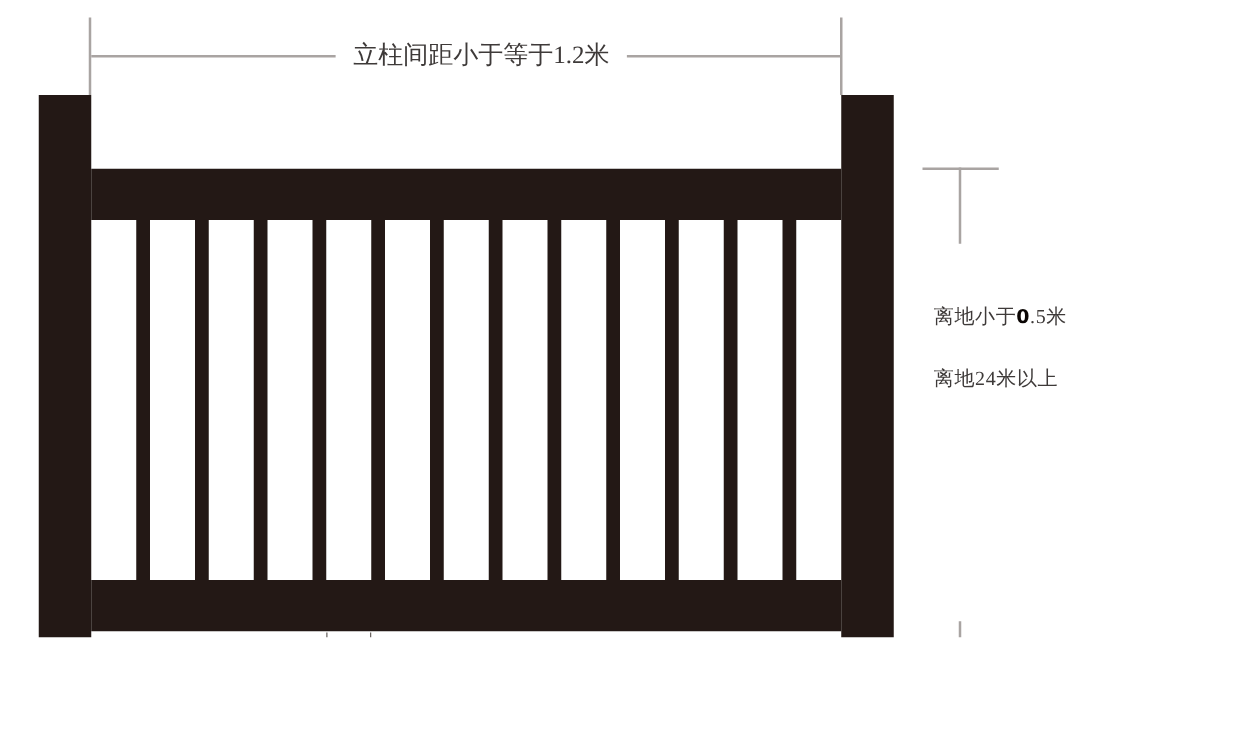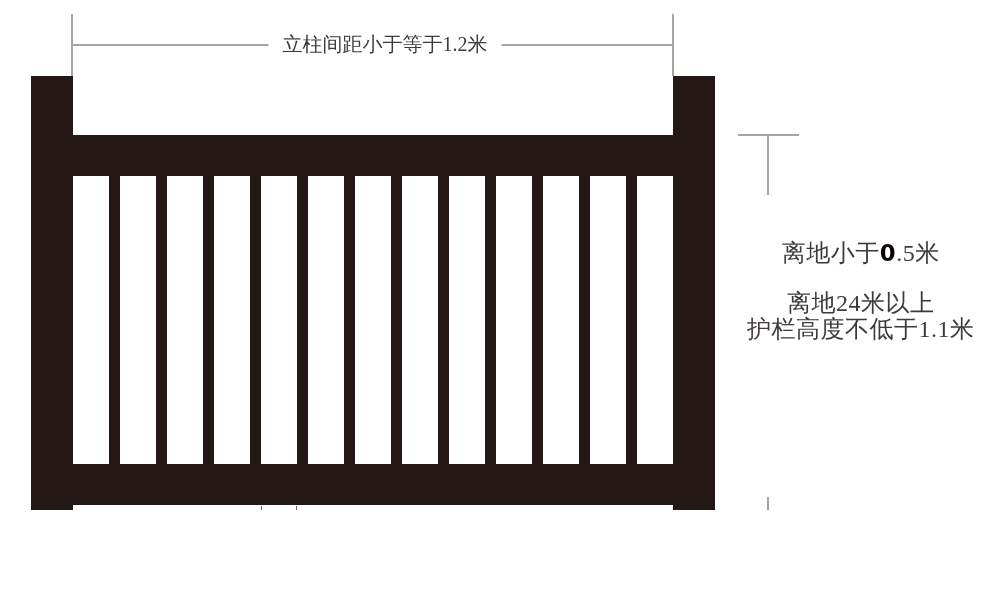--- a/index.html
+++ b/index.html
@@ -14,21 +14,21 @@
   .vbar{width:11px;height:100%;background:#231815;}
   
   .dimline{position:absolute;background:#a9a4a2;}
   .leader{position:absolute;background:#6b6562;}
   
   .label{position:absolute;color:#3e3a39;white-space:nowrap;}
   .toplabel{left:385px;top:33px;transform:translateX(-50%);
             font-size:20px;line-height:23px;background:#ffffff;padding:0 14px;}
   .botlabel{left:192px;top:553px;font-size:20px;line-height:24px;}
   .notes{position:absolute;left:747px;top:240px;color:#3e3a39;
-         font-size:24px;line-height:26px;letter-spacing:0.5px;text-align:center;}
+         font-size:16px;line-height:26px;letter-spacing:0.5px;}
   .note-block{margin:0 0 24px 0;}
   .note-line{white-space:nowrap;}
   .seg-b{font-weight:bold;color:#0a0503;font-family:"DejaVu Sans","Liberation Sans",sans-serif;font-size:0.95em;}
 </style>
 </head>
 <body>
 
 <div class="canvas">
 
   <div class="rpart" style="left:31px;top:76px;width:42px;height:481px;"></div>
@@ -61,20 +61,19 @@
   <div class="dimline" style="left:739px;top:557px;width:60px;height:2px;"></div>
 
   <div class="notes">
     <div class="note-block">
       <div class="note-line"><span>离地小于</span><span class="seg-b">0</span><span>.5米</span></div>
     </div>
     <div class="note-block">
     </div>
     <div class="note-block">
       <div class="note-line"><span>离地24米以上</span></div>
-      <div class="note-line"><span>护栏高度不低于1.1米</span></div>
     </div>
   </div>
 
   <div class="leader" style="left:261px;top:506px;width:1px;height:37px;"></div>
   <div class="leader" style="left:296px;top:506px;width:1px;height:37px;"></div>
 
 </div>
 
 </body></html>

